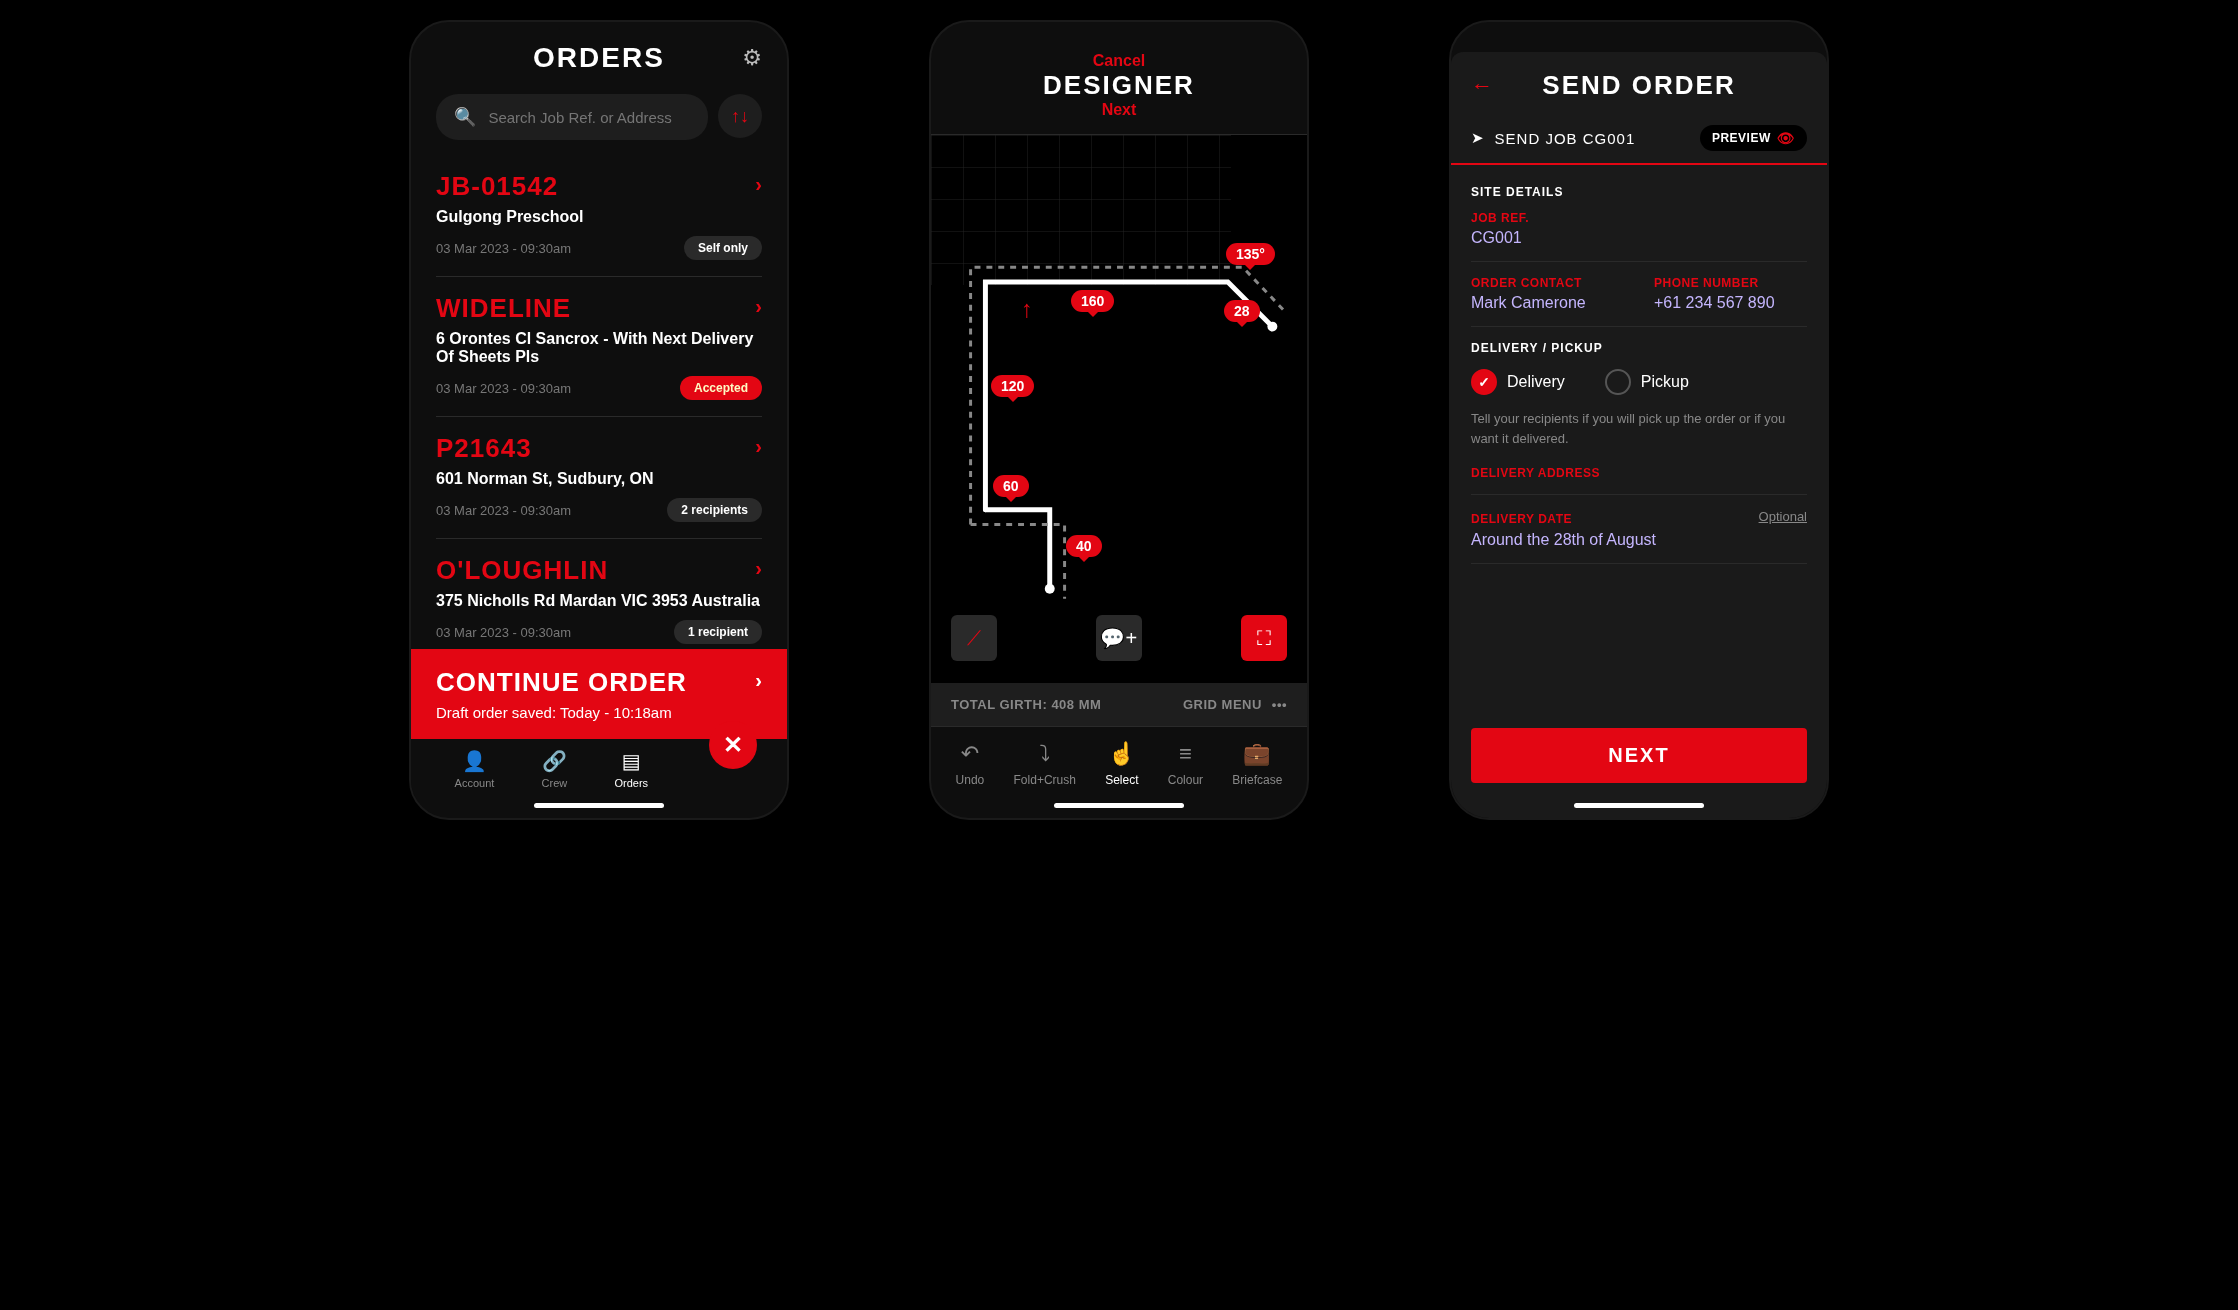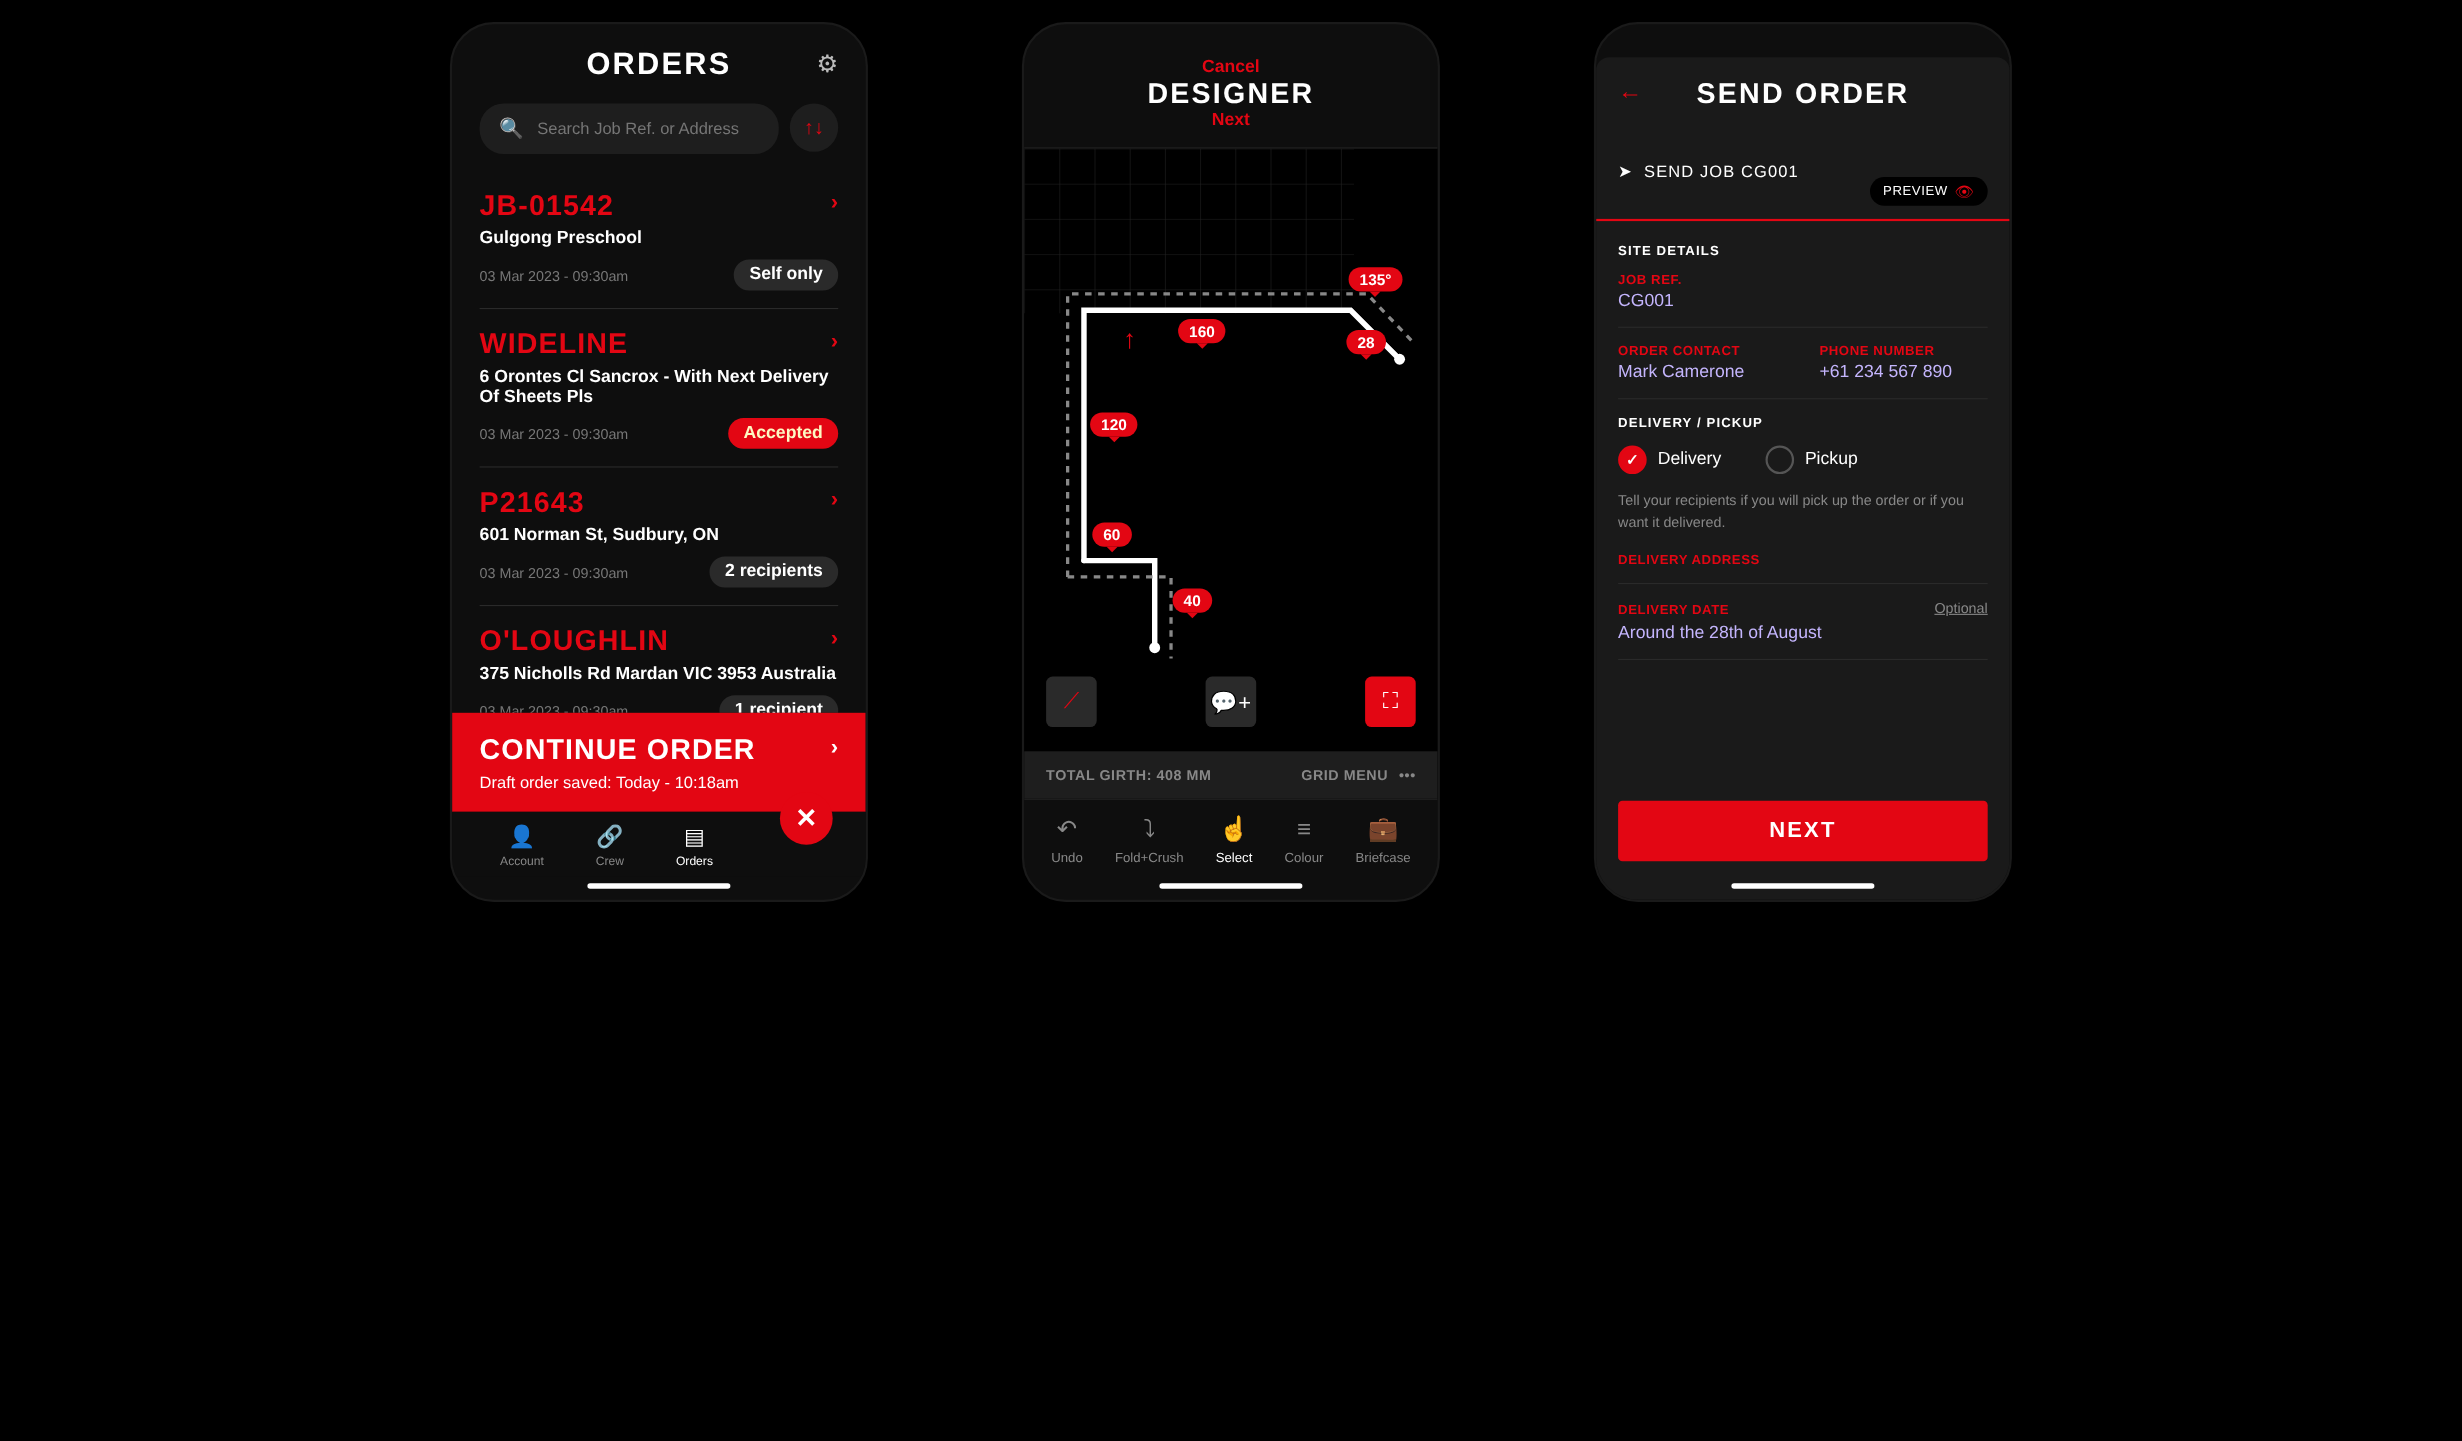--- a/index.html
+++ b/index.html
@@ -34,21 +34,21 @@
 .search-icon { color: #e30613; font-size: 18px; font-weight: bold; }
 .search-input { background: none; border: none; color: #888; font-size: 15px; flex: 1; outline: none; }
 .sort-btn { width: 44px; height: 44px; background: #1e1e1e; border-radius: 22px; display: flex; align-items: center; justify-content: center; color: #e30613; font-size: 18px; }
 .order-list { flex: 1; overflow: hidden; padding: 0 25px; }
 .order-item { border-bottom: 1px solid #2a2a2a; padding: 16px 0; position: relative; }
 .order-id { font-family: Impact, 'Arial Black', sans-serif; color: #e30613; font-size: 26px; letter-spacing: 1px; font-weight: 900; }
 .order-chevron { position: absolute; right: 0; top: 18px; color: #e30613; font-size: 20px; font-weight: bold; }
 .order-sub { color: #fff; font-size: 16px; margin-top: 6px; font-weight: 600; }
 .order-meta { display: flex; justify-content: space-between; align-items: center; margin-top: 10px; }
 .order-date { color: #777; font-size: 13px; }
-.badge { padding: 5px 14px; border-radius: 14px; font-size: 16px; font-weight: 600; }
+.badge { padding: 5px 14px; border-radius: 14px; font-size: 12px; font-weight: 600; }
 .badge-gray { background: #2a2a2a; color: #fff; }
 .badge-red { background: #e30613; color: #fef9c3; }
 .continue-banner { background: #e30613; padding: 18px 25px; position: relative; }
 .continue-title { font-family: Impact, 'Arial Black', sans-serif; font-size: 26px; letter-spacing: 1px; font-weight: 900; }
 .continue-sub { font-size: 15px; margin-top: 6px; }
 .continue-chevron { position: absolute; right: 25px; top: 20px; font-size: 20px; font-weight: bold; }
 .tabbar { background: #0e0e0e; display: flex; justify-content: space-around; padding: 10px 20px 8px; position: relative; }
 .tab { display: flex; flex-direction: column; align-items: center; gap: 4px; color: #888; font-size: 11px; }
 .tab.active { color: #fff; }
 .tab-icon { font-size: 20px; }
@@ -78,21 +78,21 @@
 .p2-tab.active .p2-tab-label { color: #fff; }
 .p2-tab-icon { font-size: 22px; }
 
 
 .p3-modal { background: #1a1a1a; border-radius: 12px 12px 0 0; margin-top: 30px; flex: 1; display: flex; flex-direction: column; overflow: hidden; }
 .p3-header { padding: 18px 20px 12px; position: relative; }
 .p3-back { color: #e30613; font-size: 22px; position: absolute; left: 20px; top: 18px; }
 .p3-title { font-family: Impact, 'Arial Black', sans-serif; font-size: 26px; letter-spacing: 2px; text-align: center; font-weight: 900; }
 .p3-subhead { display: flex; justify-content: space-between; align-items: center; padding: 12px 20px; border-bottom: 2px solid #e30613; }
 .p3-jobref { display: flex; align-items: center; gap: 10px; font-family: Impact, 'Arial Black', sans-serif; font-size: 15px; letter-spacing: 1px; }
-.preview-pill { background: #000; border-radius: 14px; padding: 5px 12px; display: flex; align-items: flex-start; gap: 6px; font-size: 12px; font-weight: 400; letter-spacing: 0.5px; margin-top: 36px; }
+.preview-pill { background: #000; border-radius: 14px; padding: 5px 12px; display: flex; align-items: center; gap: 6px; font-size: 12px; font-weight: 700; letter-spacing: 0.5px; }
 .preview-eye { color: #e30613; font-size: 14px; }
 .p3-content { flex: 1; padding: 20px; overflow: hidden; }
 .section-head { font-family: Impact, 'Arial Black', sans-serif; font-size: 12px; letter-spacing: 1px; margin-bottom: 12px; font-weight: 900; }
 .field-label { color: #e30613; font-size: 12px; font-weight: 700; letter-spacing: 0.5px; margin-bottom: 4px; }
 .field-value { color: #c4b5fd; font-size: 16px; font-weight: 500; }
 .divider { border-bottom: 1px solid #2a2a2a; margin: 14px 0; }
 .two-col { display: flex; gap: 30px; }
 .two-col > div { flex: 1; }
 .radio-row { display: flex; gap: 40px; margin: 14px 0; }
 .radio-opt { display: flex; align-items: center; gap: 10px; }

